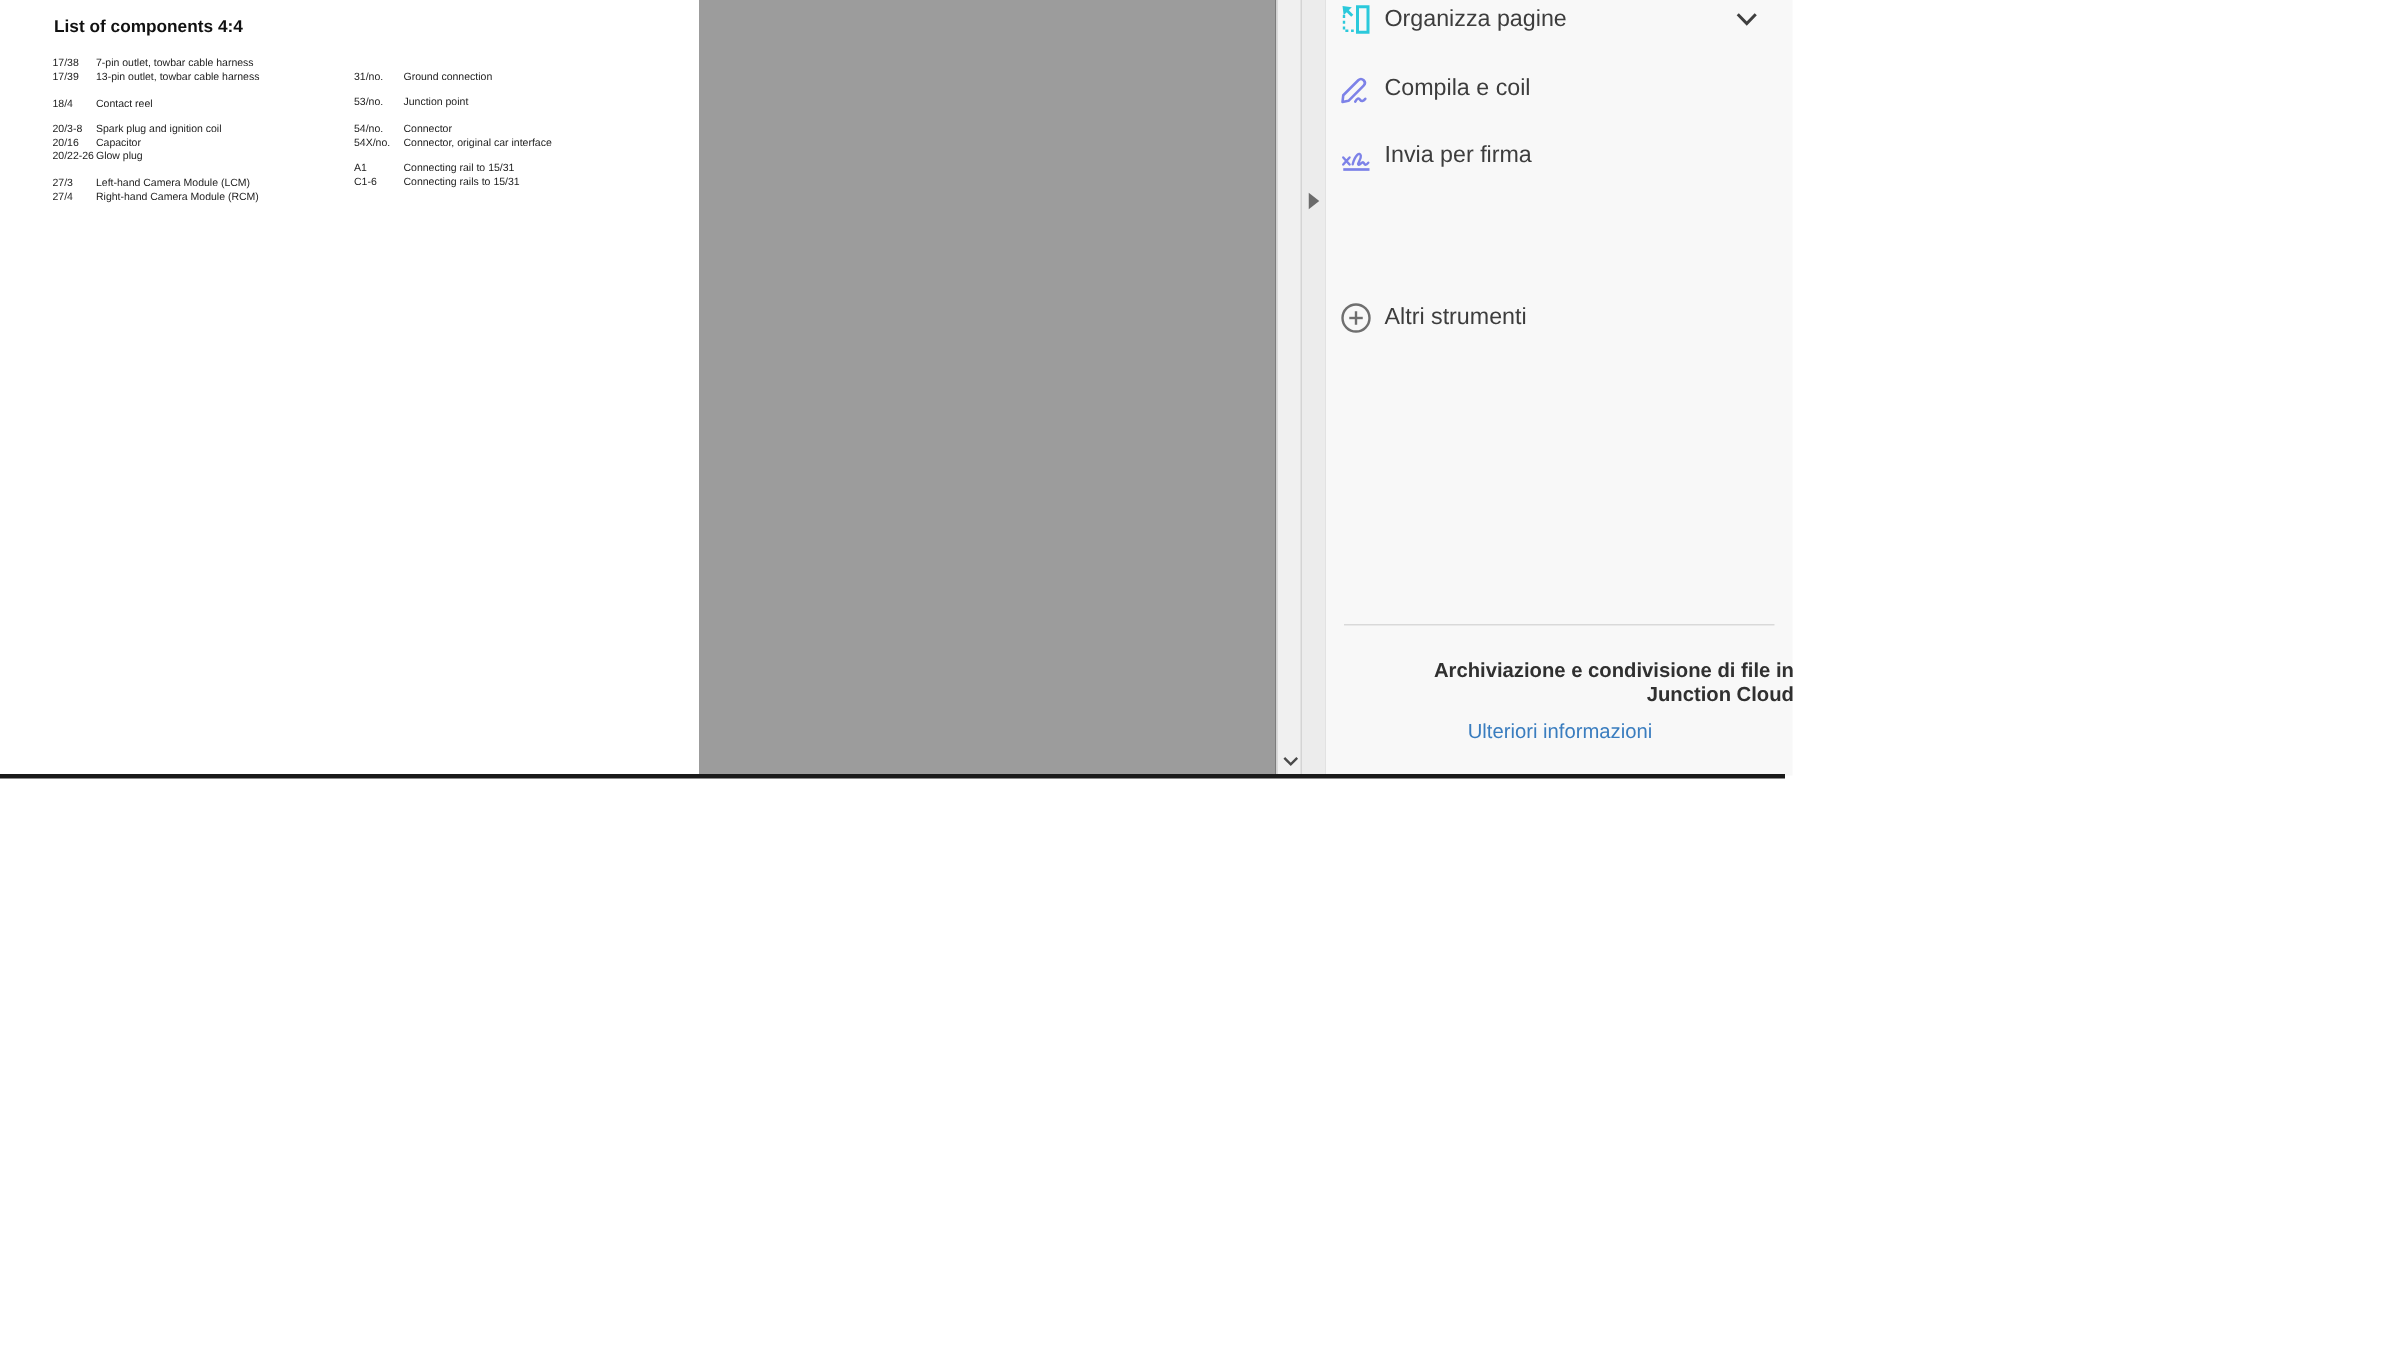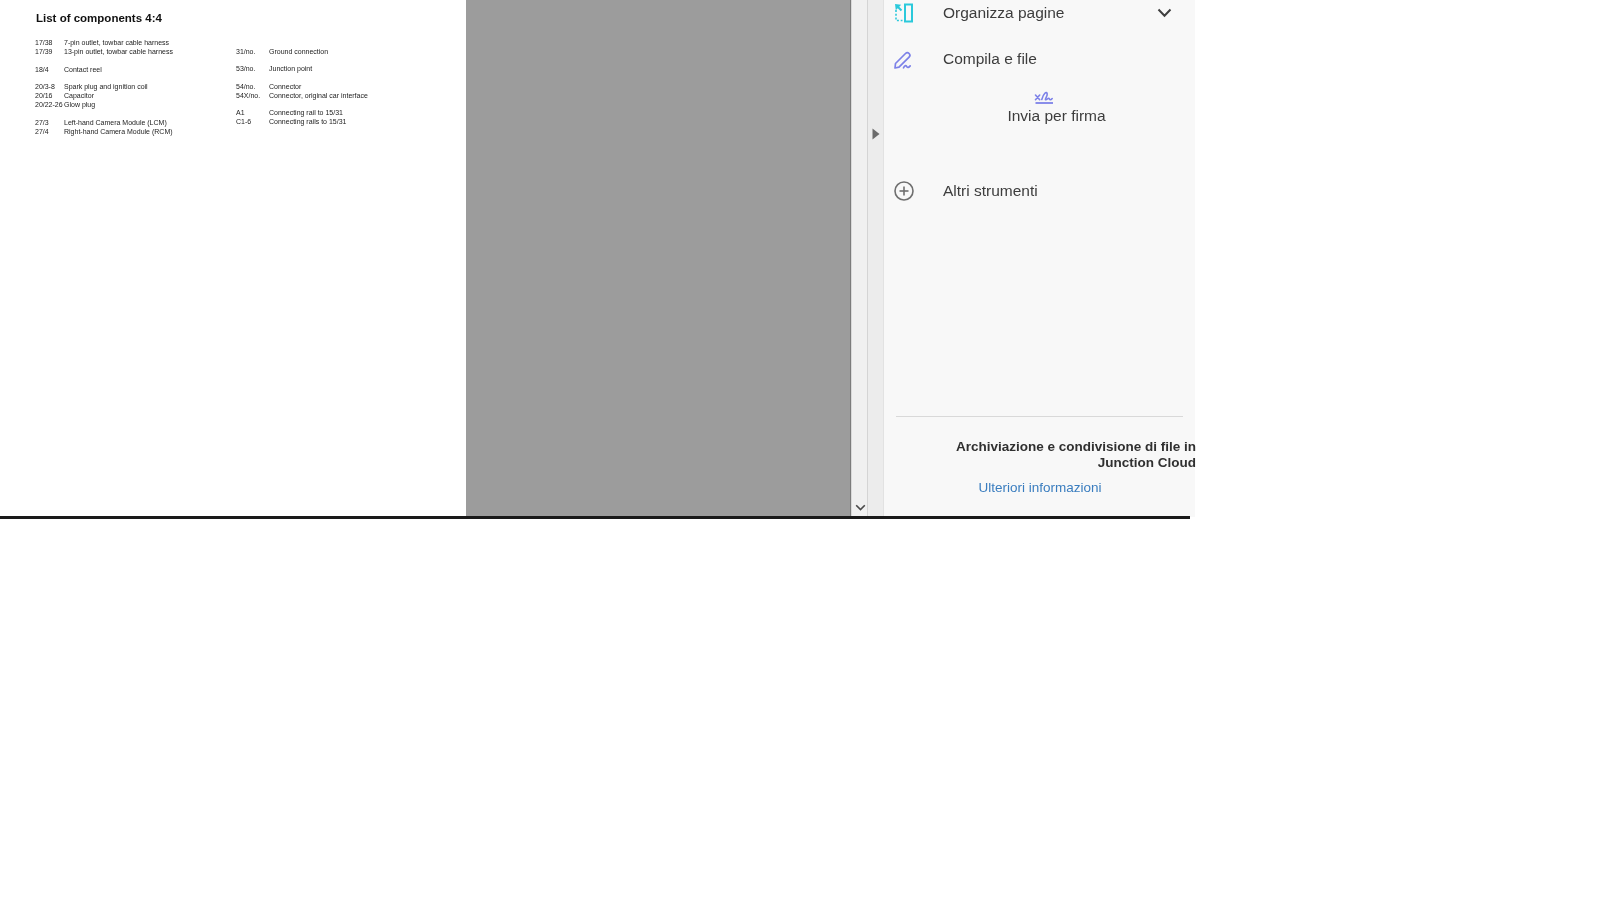--- a/index.html
+++ b/index.html
@@ -36,22 +36,22 @@
   .collapse-strip{position:absolute;left:867px;top:0;width:16px;height:517px;
     background:var(--strip-bg);border-left:1px solid #d4d4d4;}
   .collapse-btn{position:absolute;left:3px;top:127px;width:10px;height:13px;
     display:flex;align-items:center;justify-content:center;}
   .tools-panel{position:absolute;left:883px;top:0;width:312px;height:517px;
     background:var(--panel-bg);border-left:1px solid #e2e2e2;}
   .tool-row{position:absolute;left:0;width:312px;height:46px;display:flex;
     align-items:center;padding-left:7px;cursor:pointer;}
   .tool-row .ticon{width:26px;height:26px;flex:none;display:flex;
     align-items:center;justify-content:center;}
-  .tool-row .tlabel{margin-left:26px;font-size:15.5px;color:var(--label-color);}
-  .row-0{top:-10px;} .row-1{top:36px;} .row-2{top:81px;flex-direction:column;} .row-3{top:127px;} .row-4{top:168px;}
+  .tool-row .tlabel{margin-left:6px;font-size:15.5px;color:var(--label-color);}
+  .row-0{top:-10px;} .row-1{top:36px;} .row-2{top:81px;} .row-3{top:127px;} .row-4{top:189px;}
   .row-chevron{position:absolute;left:273px;top:50%;margin-top:-5px;width:15px;height:10px;}
   .panel-divider{position:absolute;left:12px;top:416px;width:287px;height:1px;background:#d9d9d9;}
   .promo-heading{position:absolute;left:0;top:439px;width:312px;text-align:right;
     font-size:13.5px;font-weight:bold;line-height:15.5px;color:#303030;}
   .promo-link{position:absolute;left:0;top:480px;width:312px;text-align:center;
     font-size:13.5px;color:var(--link-blue);cursor:pointer;}
   .bottom-line{position:absolute;left:0;top:516px;width:1190px;height:3px;
     background:var(--line-black);}
   svg{display:block;}
 </style>
@@ -175,21 +175,21 @@
     </span>
   </div>
 
   <div class="tool-row row-1">
     <span class="ticon">
       <svg width="24" height="24" viewBox="0 0 24 24">
         <path d="M3.5 16.5 L13.5 6.5 q1.8 -1.8 3.6 0 q1.8 1.8 0 3.6 L7 20.2 L3 21 Z" fill="none" stroke="#7d82e8" stroke-width="1.7" stroke-linejoin="round"></path>
         <path d="M11.5 20.8 q1.8 -3.4 3.2 -1.3 q1.4 2 3.5 -0.6" fill="none" stroke="#7d82e8" stroke-width="1.7" stroke-linecap="round"></path>
       </svg>
     </span>
-    <span class="tlabel">Compila e file</span>
+    <span class="tlabel">Compila e coil</span>
   </div>
 
   <div class="tool-row row-2">
     <span class="ticon">
       <svg width="24" height="24" viewBox="0 0 24 24">
         <path d="M3.5 13 l4.2 4.7 M7.7 13 l-4.2 4.7" stroke="#7d82e8" stroke-width="1.6" fill="none" stroke-linecap="round"></path>
         <path d="M9.8 17.5 c1.6 -6.2 4.8 -8.6 5.4 -5.6 c0.5 2.4 -2.9 5.6 -1.4 5.9 c1.2 0.2 1.9 -1.9 3 -1.6 c0.9 0.3 0.4 1.6 1.6 1.6 c0.7 0 1.3 -0.7 1.8 -1.3" fill="none" stroke="#7d82e8" stroke-width="1.6" stroke-linecap="round"></path>
         <line x1="3.5" y1="21" x2="21" y2="21" stroke="#7d82e8" stroke-width="1.8"></line>
       </svg>
     </span>

